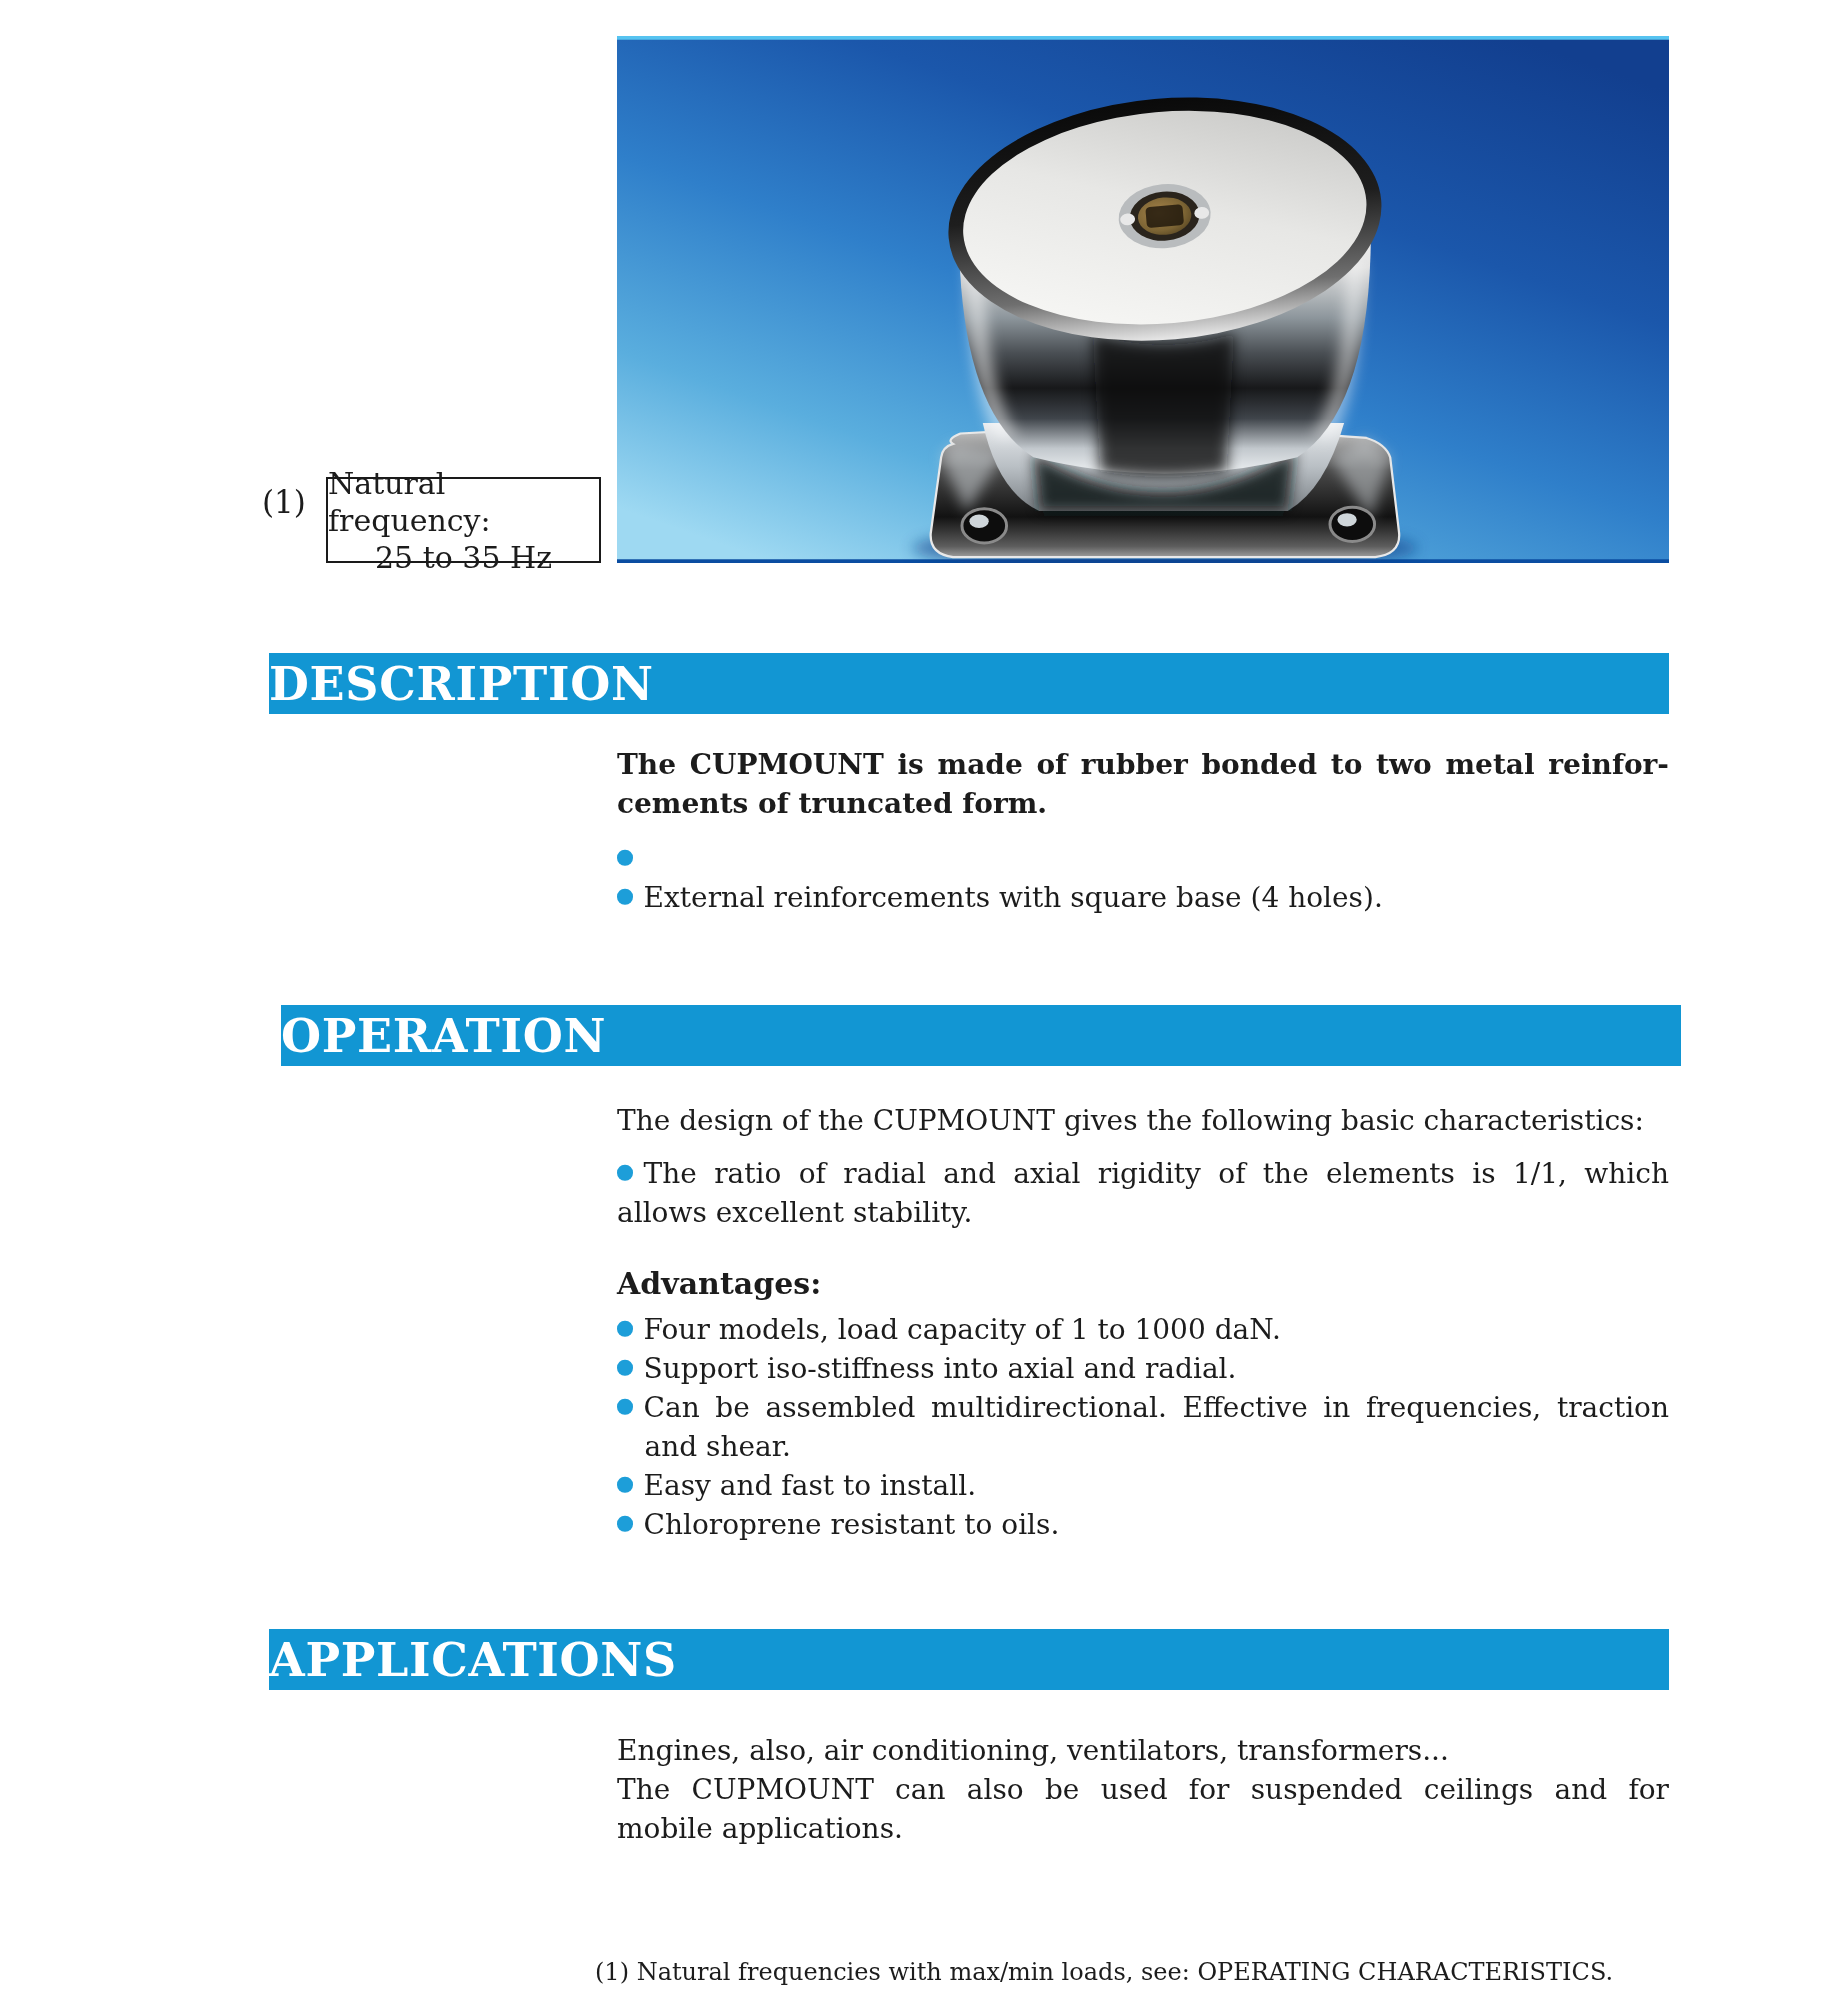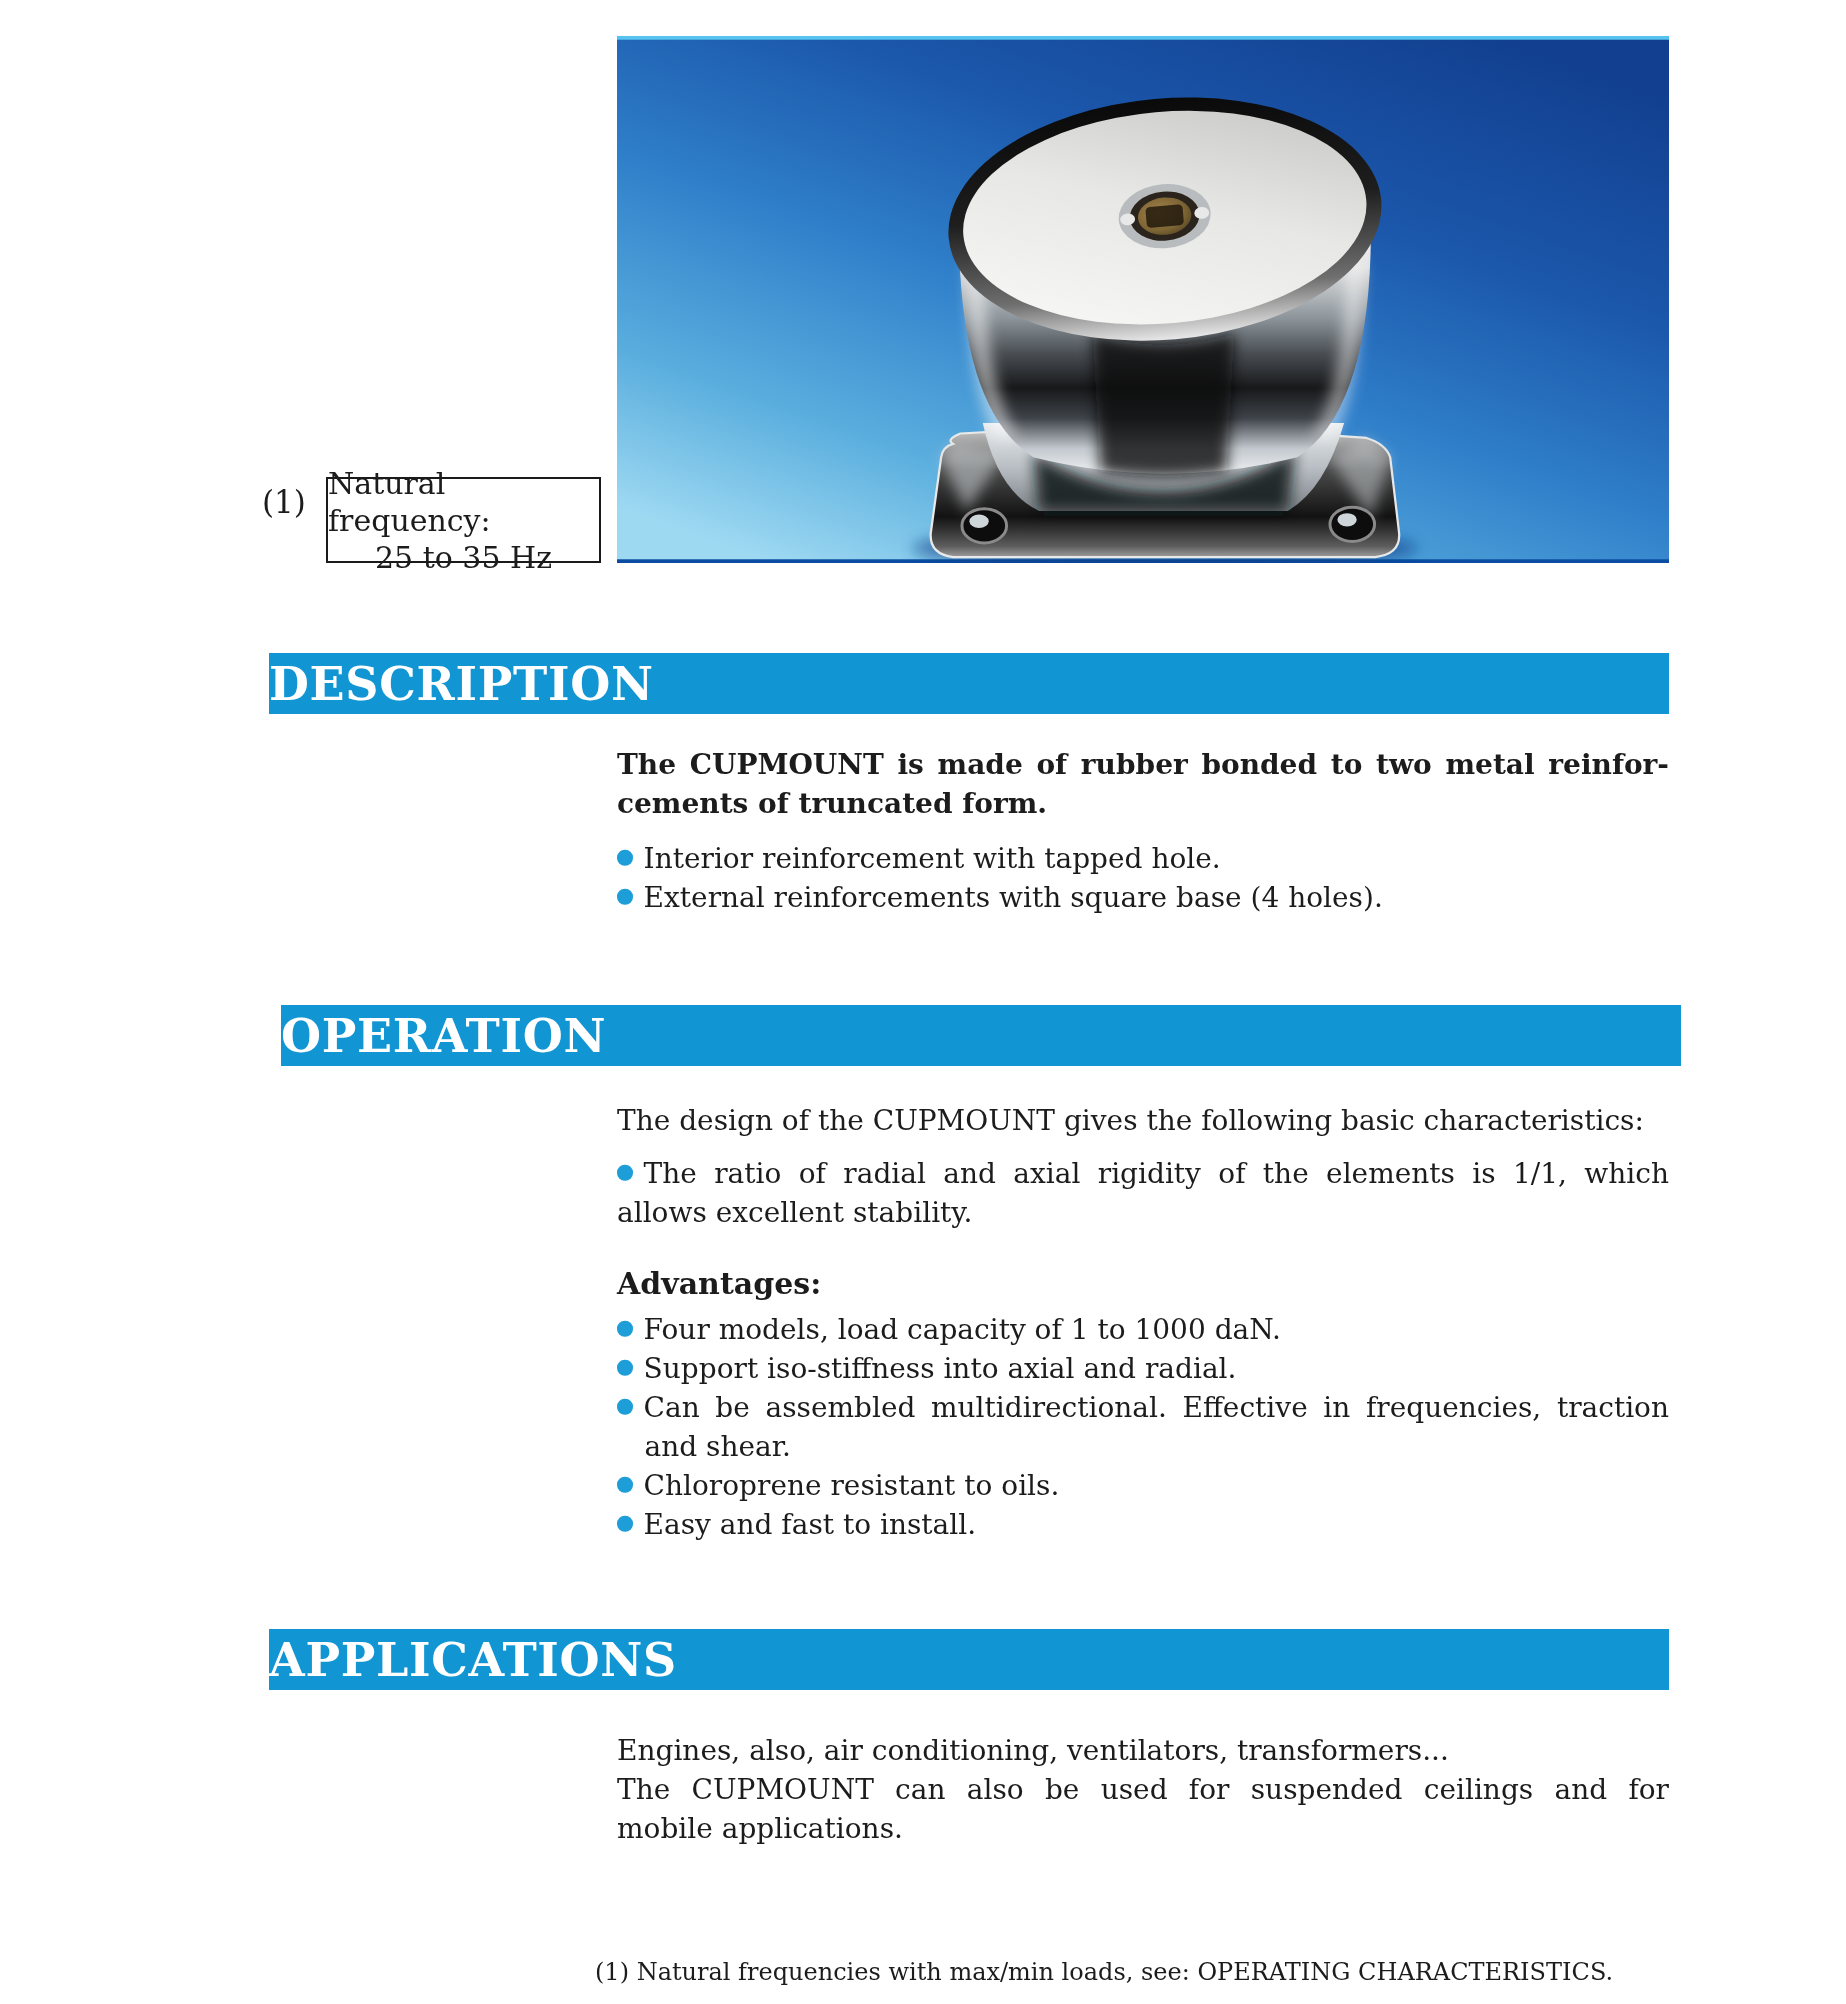--- a/index.html
+++ b/index.html
@@ -209,21 +209,21 @@
   </div>
 
   <div class="bar bar-description">DESCRIPTION</div>
 
   <div class="col desc-para">
     <div class="stretch">The CUPMOUNT is made of rubber bonded to two metal reinfor-</div>
     <div class="line">cements of truncated form.</div>
   </div>
 
   <div class="col desc-bullets">
-    <div class="line"><span class="dot"></span><span>Interior reinforcement with tapped hole.</span></div>
+    <div class="line"><span class="dot"></span></div>
     <div class="line"><span class="dot"></span><span>External reinforcements with square base (4 holes).</span></div>
   </div>
 
   <div class="bar bar-operation">OPERATION</div>
 
   <div class="col op-intro">
     <div class="line">The design of the CUPMOUNT gives the following basic characteristics:</div>
   </div>
 
   <div class="col op-bullets">
@@ -231,22 +231,22 @@
     <div class="line">allows excellent stability.</div>
   </div>
 
   <div class="col advantages-heading">Advantages:</div>
 
   <div class="col advantages-list">
     <div class="line"><span class="dot"></span><span>Four models, load capacity of 1 to 1000 daN.</span></div>
     <div class="line"><span class="dot"></span><span>Support iso-stiffness into axial and radial.</span></div>
     <div class="stretch"><span class="dot"></span><span>Can be assembled multidirectional. Effective in frequencies, traction</span></div>
     <div class="line cont-indent">and shear.</div>
+    <div class="line"><span class="dot"></span><span>Easy and fast to install.</span></div>
     <div class="line"><span class="dot"></span><span>Chloroprene resistant to oils.</span></div>
-    <div class="line"><span class="dot"></span><span>Easy and fast to install.</span></div>
   </div>
 
   <div class="bar bar-applications">APPLICATIONS</div>
 
   <div class="col app-para">
     <div class="line">Engines, also, air conditioning, ventilators, transformers...</div>
     <div class="stretch">The CUPMOUNT can also be used for suspended ceilings and for</div>
     <div class="line">mobile applications.</div>
   </div>
 

